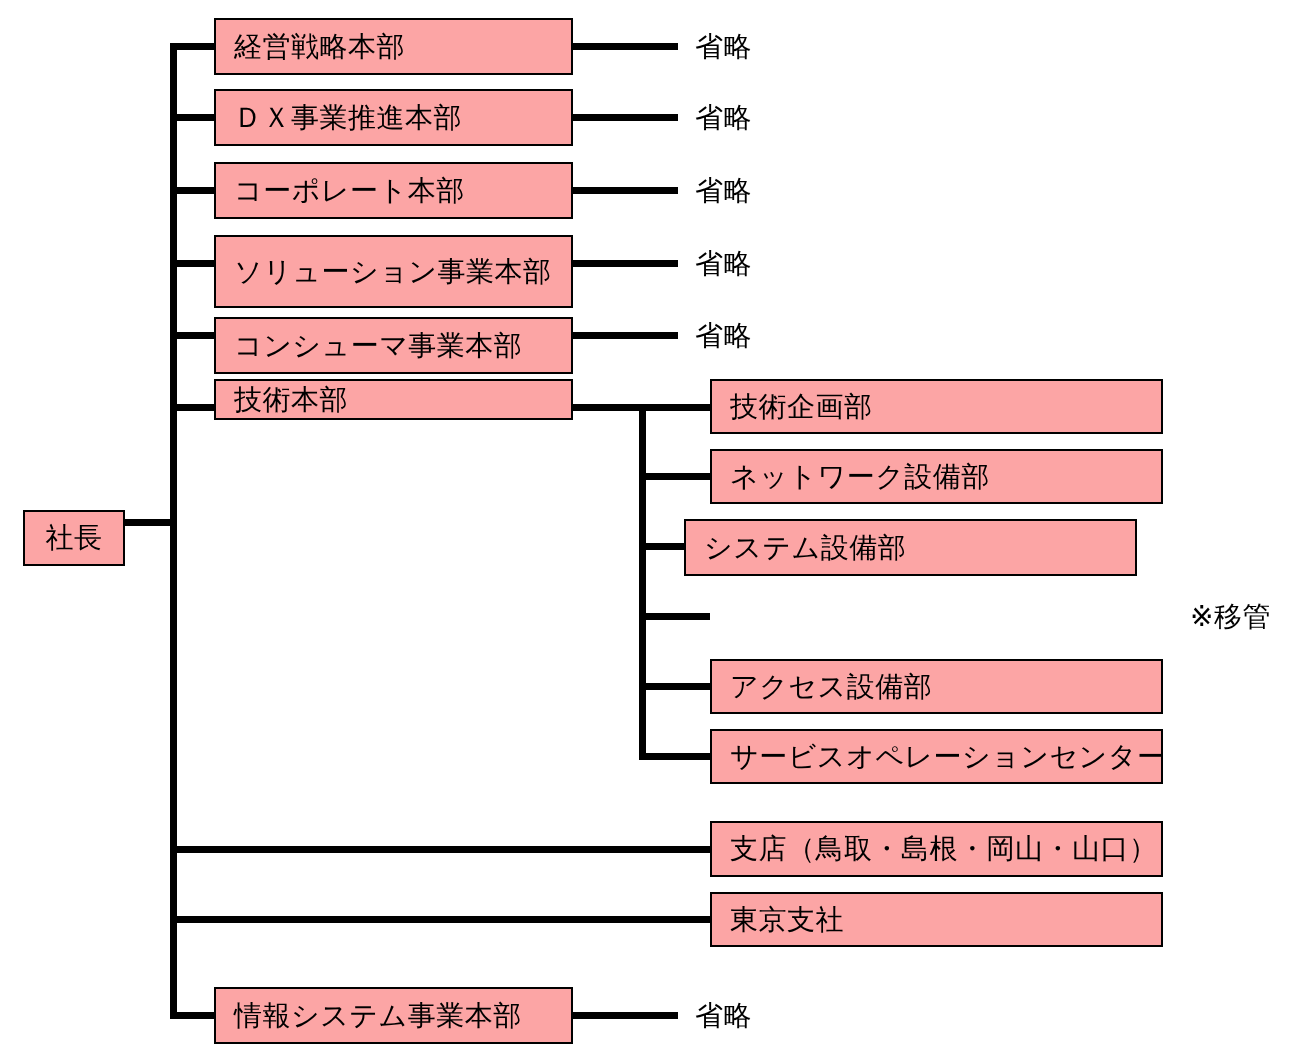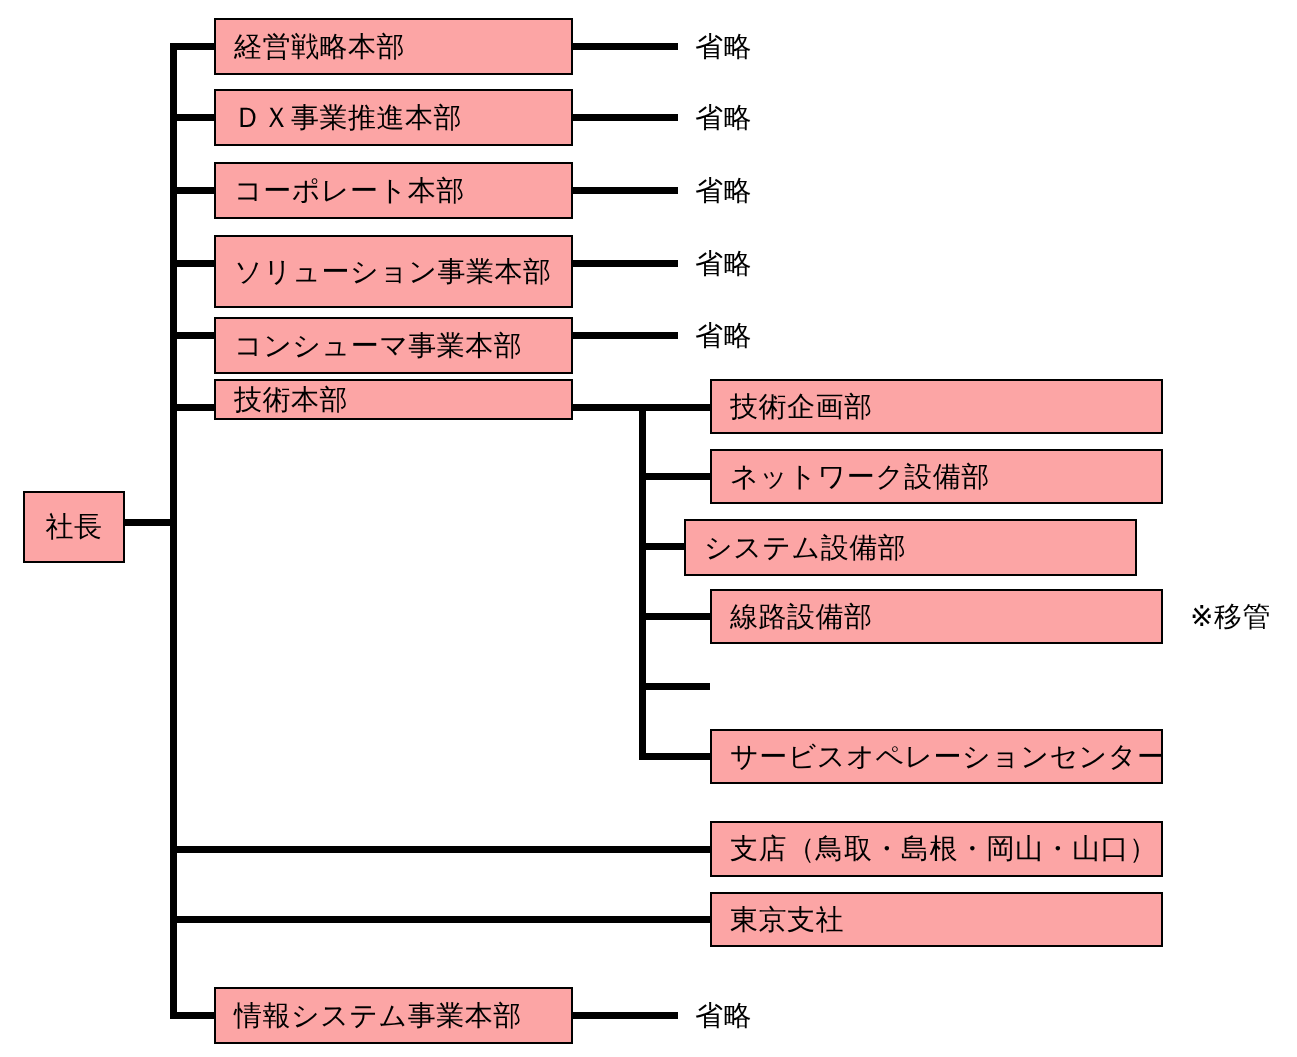--- a/index.html
+++ b/index.html
@@ -45,21 +45,21 @@
     white-space: nowrap;
     display: flex;
     align-items: center;
   }
 </style>
 </head>
 <body>
 
 <div id="stage">
 
-  <div class="node center" style="left:23px; top:491px; width:102px; height:72px;">社長</div>
+  <div class="node center" style="left:23px; top:510px; width:102px; height:56px;">社長</div>
   <div class="hline" style="left:125px; top:519px; width:46px;"></div>
 
   <div class="vline" style="left:170px; top:43px; height:976px;"></div>
 
   <div class="hline" style="left:170px; top:43px; width:46px;"></div>
   <div class="node" style="left:214px; top:18px; width:359px; height:57px;">経営戦略本部</div>
   <div class="hline" style="left:573px; top:43px; width:105px;"></div>
   <div class="floating-label" style="left:695px; top:18px; height:57px;">省略</div>
 
   <div class="hline" style="left:170px; top:114px; width:46px;"></div>
@@ -89,24 +89,24 @@
 
   <div class="node" style="left:710px; top:379px; width:453px; height:55px;">技術企画部</div>
 
   <div class="hline" style="left:646px; top:473px; width:64px;"></div>
   <div class="node" style="left:710px; top:449px; width:453px; height:55px;text-align:center;">ネットワーク設備部</div>
 
   <div class="hline" style="left:646px; top:543px; width:64px;"></div>
   <div class="node" style="left:684px; top:519px; width:453px; height:57px;">システム設備部</div>
 
   <div class="hline" style="left:646px; top:613px; width:64px;"></div>
-  <div class="node" style="left:710px; top:589px; width:453px; height:55px;">線路設備部</div>
   <div class="floating-label" style="left:1190px; top:589px; height:55px;">※移管</div>
 
   <div class="hline" style="left:646px; top:683px; width:64px;"></div>
+  <div class="node" style="left:710px; top:659px; width:453px; height:55px;">アクセス設備部</div>
 
   <div class="hline" style="left:646px; top:753px; width:64px;"></div>
   <div class="node" style="left:710px; top:729px; width:453px; height:55px;">サービスオペレーションセンター</div>
 
   <div class="hline" style="left:170px; top:846px; width:540px;"></div>
   <div class="node" style="left:710px; top:821px; width:453px; height:56px;">支店（鳥取・島根・岡山・山口）</div>
 
   <div class="hline" style="left:170px; top:916px; width:540px;"></div>
   <div class="node" style="left:710px; top:892px; width:453px; height:55px;">東京支社</div>
 

